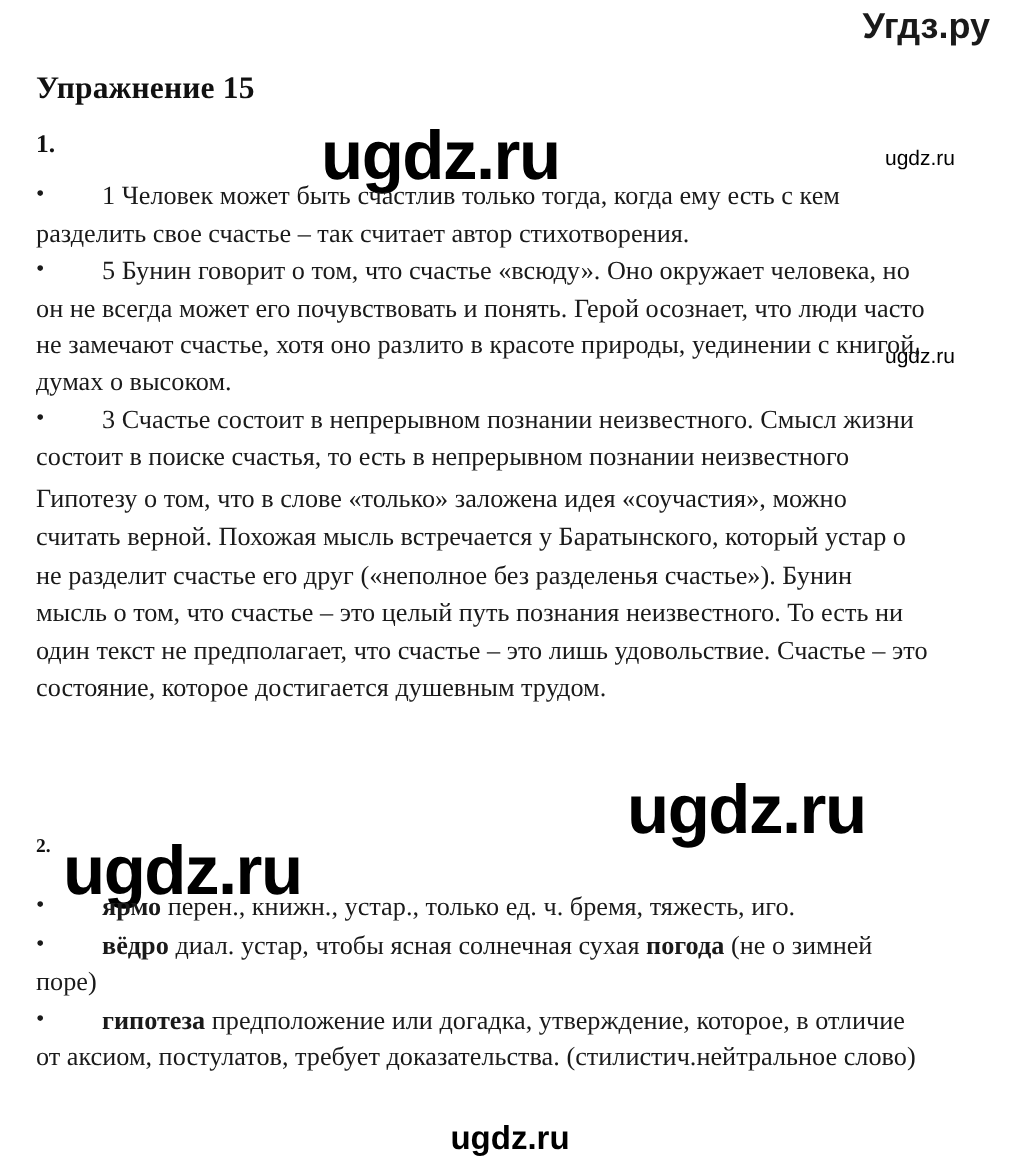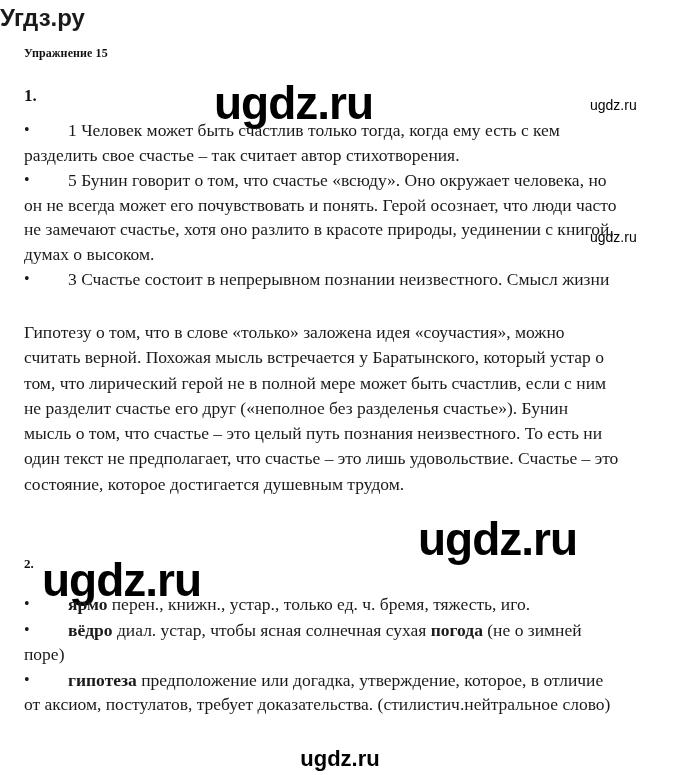--- a/index.html
+++ b/index.html
@@ -13,31 +13,31 @@
       position: relative;
       overflow: hidden;
       font-family: "Liberation Serif", "DejaVu Serif", serif;
       color: #111111;
     }
     .site-title {
       position: absolute;
       top: 4px;
       left: 0;
       width: 660px;
-      text-align: left;
+      text-align: right;
       font-family: "Liberation Sans", "DejaVu Sans", sans-serif;
       font-size: 24px;
       font-weight: bold;
       color: #1a1a1a;
     }
     .heading {
       position: absolute;
       left: 24px;
       top: 46px;
-      font-size: 12px;
+      font-size: 21px;
       font-weight: bold;
       letter-spacing: 0.1px;
     }
     .section-num {
       position: absolute;
       font-size: 17px;
       font-weight: bold;
     }
     .section-num.s1 { left: 24px; top: 86px; }
     .section-num.s2 { left: 24px; top: 556px; font-size: 13px; }
@@ -113,27 +113,27 @@
     </div>
     <span class="cont">он не всегда может его почувствовать и понять. Герой осознает, что люди часто</span>
     <span class="cont">не замечают счастье, хотя оно разлито в красоте природы, уединении с книгой,</span>
     <span class="cont">думах о высоком.</span>
   </div>
   <div style="margin-top:1px;">
     <div class="bullet-line">
       <span class="dot">•</span>
       <span>3 Счастье состоит в непрерывном познании неизвестного. Смысл жизни</span>
     </div>
+    <span class="cont">состоит в поиске счастья, то есть в непрерывном познании неизвестного</span>
   </div>
 </div>
 
 <div class="text-block" style="top:320px; line-height:25.3px;">
   <span class="cont">Гипотезу о том, что  в слове «только»  заложена идея «соучастия», можно</span>
   <span class="cont">считать верной. Похожая мысль встречается у Баратынского, который устар о</span>
-  <span class="cont">том, что лирический герой не в полной мере может быть счастлив, если с ним</span>
   <span class="cont">не разделит счастье его друг («неполное без разделенья счастье»). Бунин</span>
   <span class="cont">мысль о том, что счастье – это целый путь познания неизвестного. То есть ни</span>
   <span class="cont">один текст не предполагает, что счастье – это лишь удовольствие. Счастье – это</span>
   <span class="cont">состояние, которое достигается душевным трудом.</span>
 </div>
 
 <div class="section-num s2">2.</div>
 
 <div class="text-block" style="top:592px;">
   <div>

